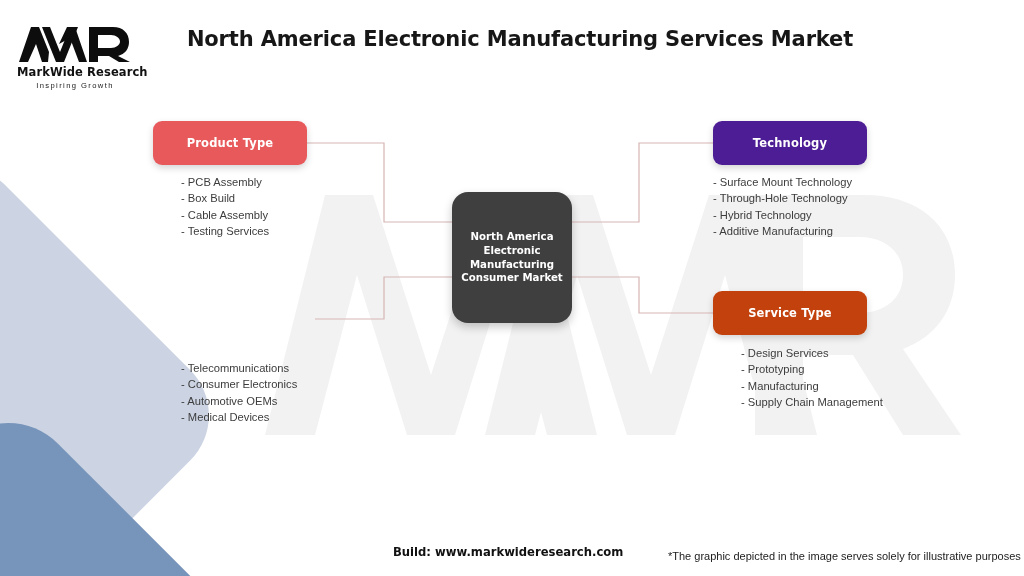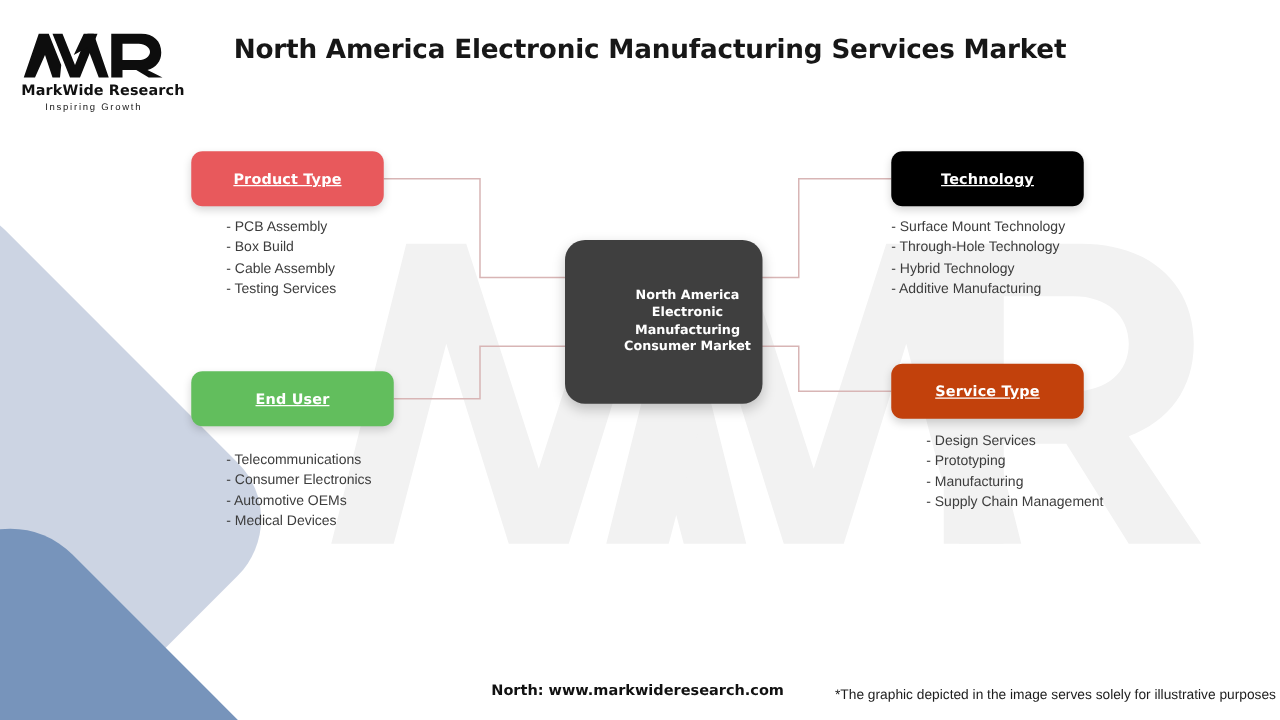--- a/index.html
+++ b/index.html
@@ -114,25 +114,24 @@
     border-radius: 9px;
     display: flex;
     align-items: center;
     justify-content: center;
     color: #ffffff;
     font-family: "DejaVu Sans", sans-serif;
     font-weight: bold;
     font-size: 11.5px;
     letter-spacing: .15px;
     box-shadow: 0 3px 7px rgba(0,0,0,.17);
-    text-decoration: underline;
   }
   .node-product  { left: 153px; top: 121px; width: 154px; height: 44px; background: #e8595c; }
   .node-enduser  { left: 153px; top: 297px; width: 162px; height: 44px; background: #62be5d; }
-  .node-tech     { left: 713px; top: 121px; width: 154px; height: 44px; background: #000000; }
+  .node-tech     { left: 713px; top: 121px; width: 154px; height: 44px; background: #4c1d95; }
   .node-service  { left: 713px; top: 291px; width: 154px; height: 44px; background: #c2410c; }
 
   .node-center {
     position: absolute;
     z-index: 3;
     left: 452px;
     top: 192px;
     width: 120px;
     height: 131px;
     background: #3f3f3f;
@@ -140,21 +139,20 @@
     display: flex;
     align-items: center;
     justify-content: center;
     text-align: center;
     color: #ffffff;
     font-family: "DejaVu Sans", sans-serif;
     font-weight: bold;
     font-size: 10.2px;
     line-height: 13.6px;
     box-shadow: 0 4px 10px rgba(0,0,0,.22);
-    padding-left: 38px;
   }
 
   
   .item-list {
     position: absolute;
     z-index: 4;
     font-family: "Liberation Sans", sans-serif;
     font-size: 11.2px;
     line-height: 16.3px;
     color: #3c3c3c;
@@ -242,23 +240,20 @@
       <div>Consumer Market</div>
     </div>
   </div>
 
   <div class="node node-product">
     <span>Product Type</span>
   </div>
   <div class="node node-tech">
     <span>Technology</span>
   </div>
-  <div class="node node-enduser">
-    <span>End User</span>
-  </div>
   <div class="node node-service">
     <span>Service Type</span>
   </div>
 
   <div class="item-list list-product">
     <div>- PCB Assembly</div>
     <div>- Box Build</div>
     <div>- Cable Assembly</div>
     <div>- Testing Services</div>
   </div>
@@ -277,16 +272,16 @@
     <div>- Medical Devices</div>
   </div>
 
   <div class="item-list list-service">
     <div>- Design Services</div>
     <div>- Prototyping</div>
     <div>- Manufacturing</div>
     <div>- Supply Chain Management</div>
   </div>
 
-  <div class="source-note">North: www.markwideresearch.com</div>
+  <div class="source-note">Build: www.markwideresearch.com</div>
   <div class="disclaimer">*The graphic depicted in the image serves solely for illustrative purposes</div>
 
 </div>
 
 </body></html>

